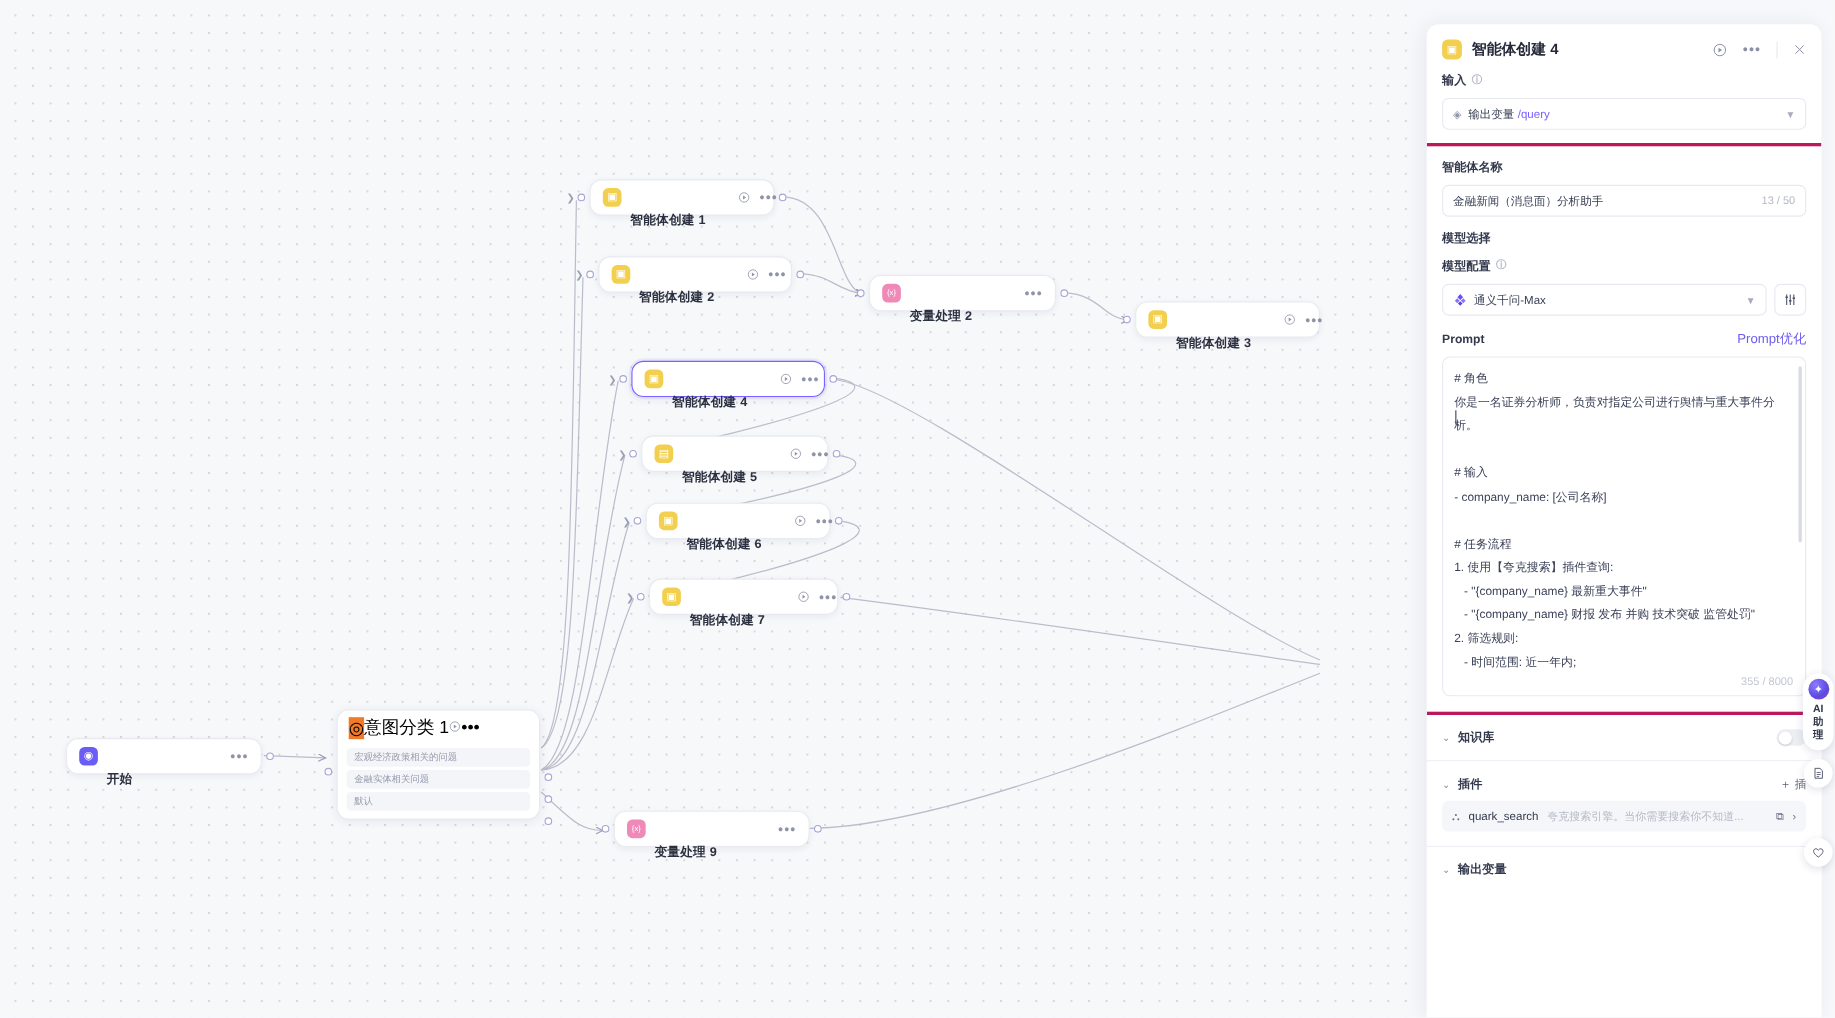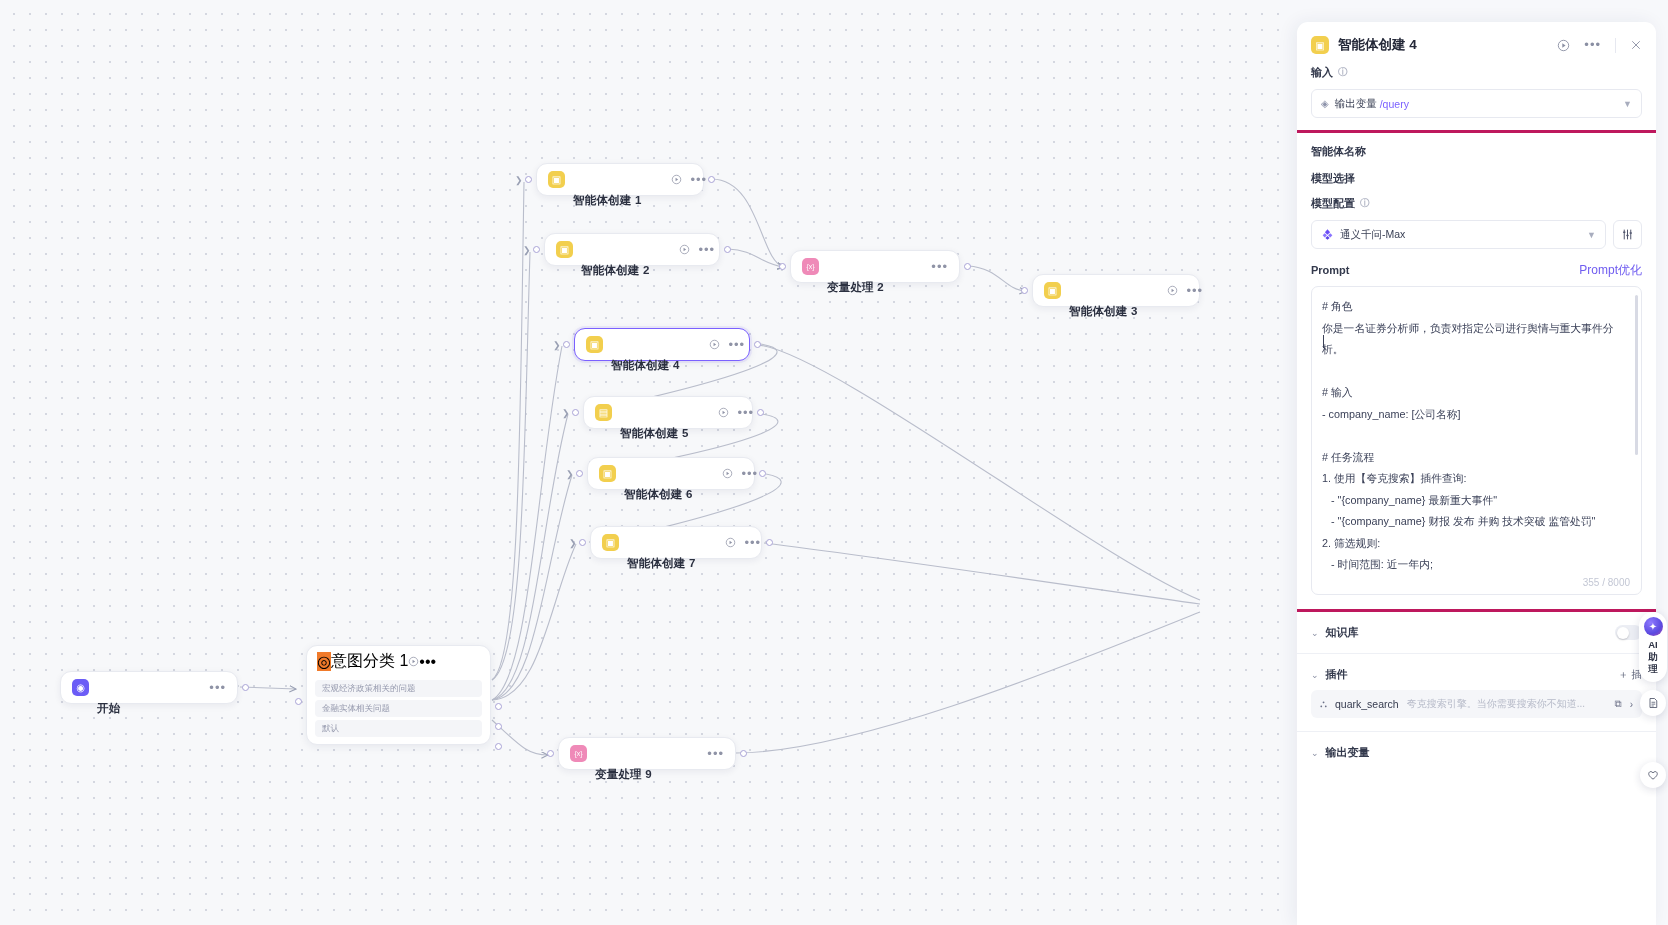--- a/index.html
+++ b/index.html
@@ -442,20 +442,24 @@
         <div class="field">
           <span class="varicon">◈</span>
           <span>输出变量</span>
           <span class="hl" style="margin-left:3px;">/query</span>
           <span class="chev">▼</span>
         </div>
       </div>
 
       <div class="sect" style="padding-bottom:14px;">
         <div class="slabel">智能体名称</div>
+        <div class="field">
+          <span>金融新闻（消息面）分析助手</span>
+          <span class="counter">13 / 50</span>
+        </div>
 
         <div class="sublabel">模型选择</div>
         <div class="slabel" style="margin-top:10px;">
           <span>模型配置</span>
           <span class="info">ⓘ</span>
         </div>
 
         <div class="modelrow">
           <div class="field">
             <svg class="mlogo" viewBox="0 0 16 16">

